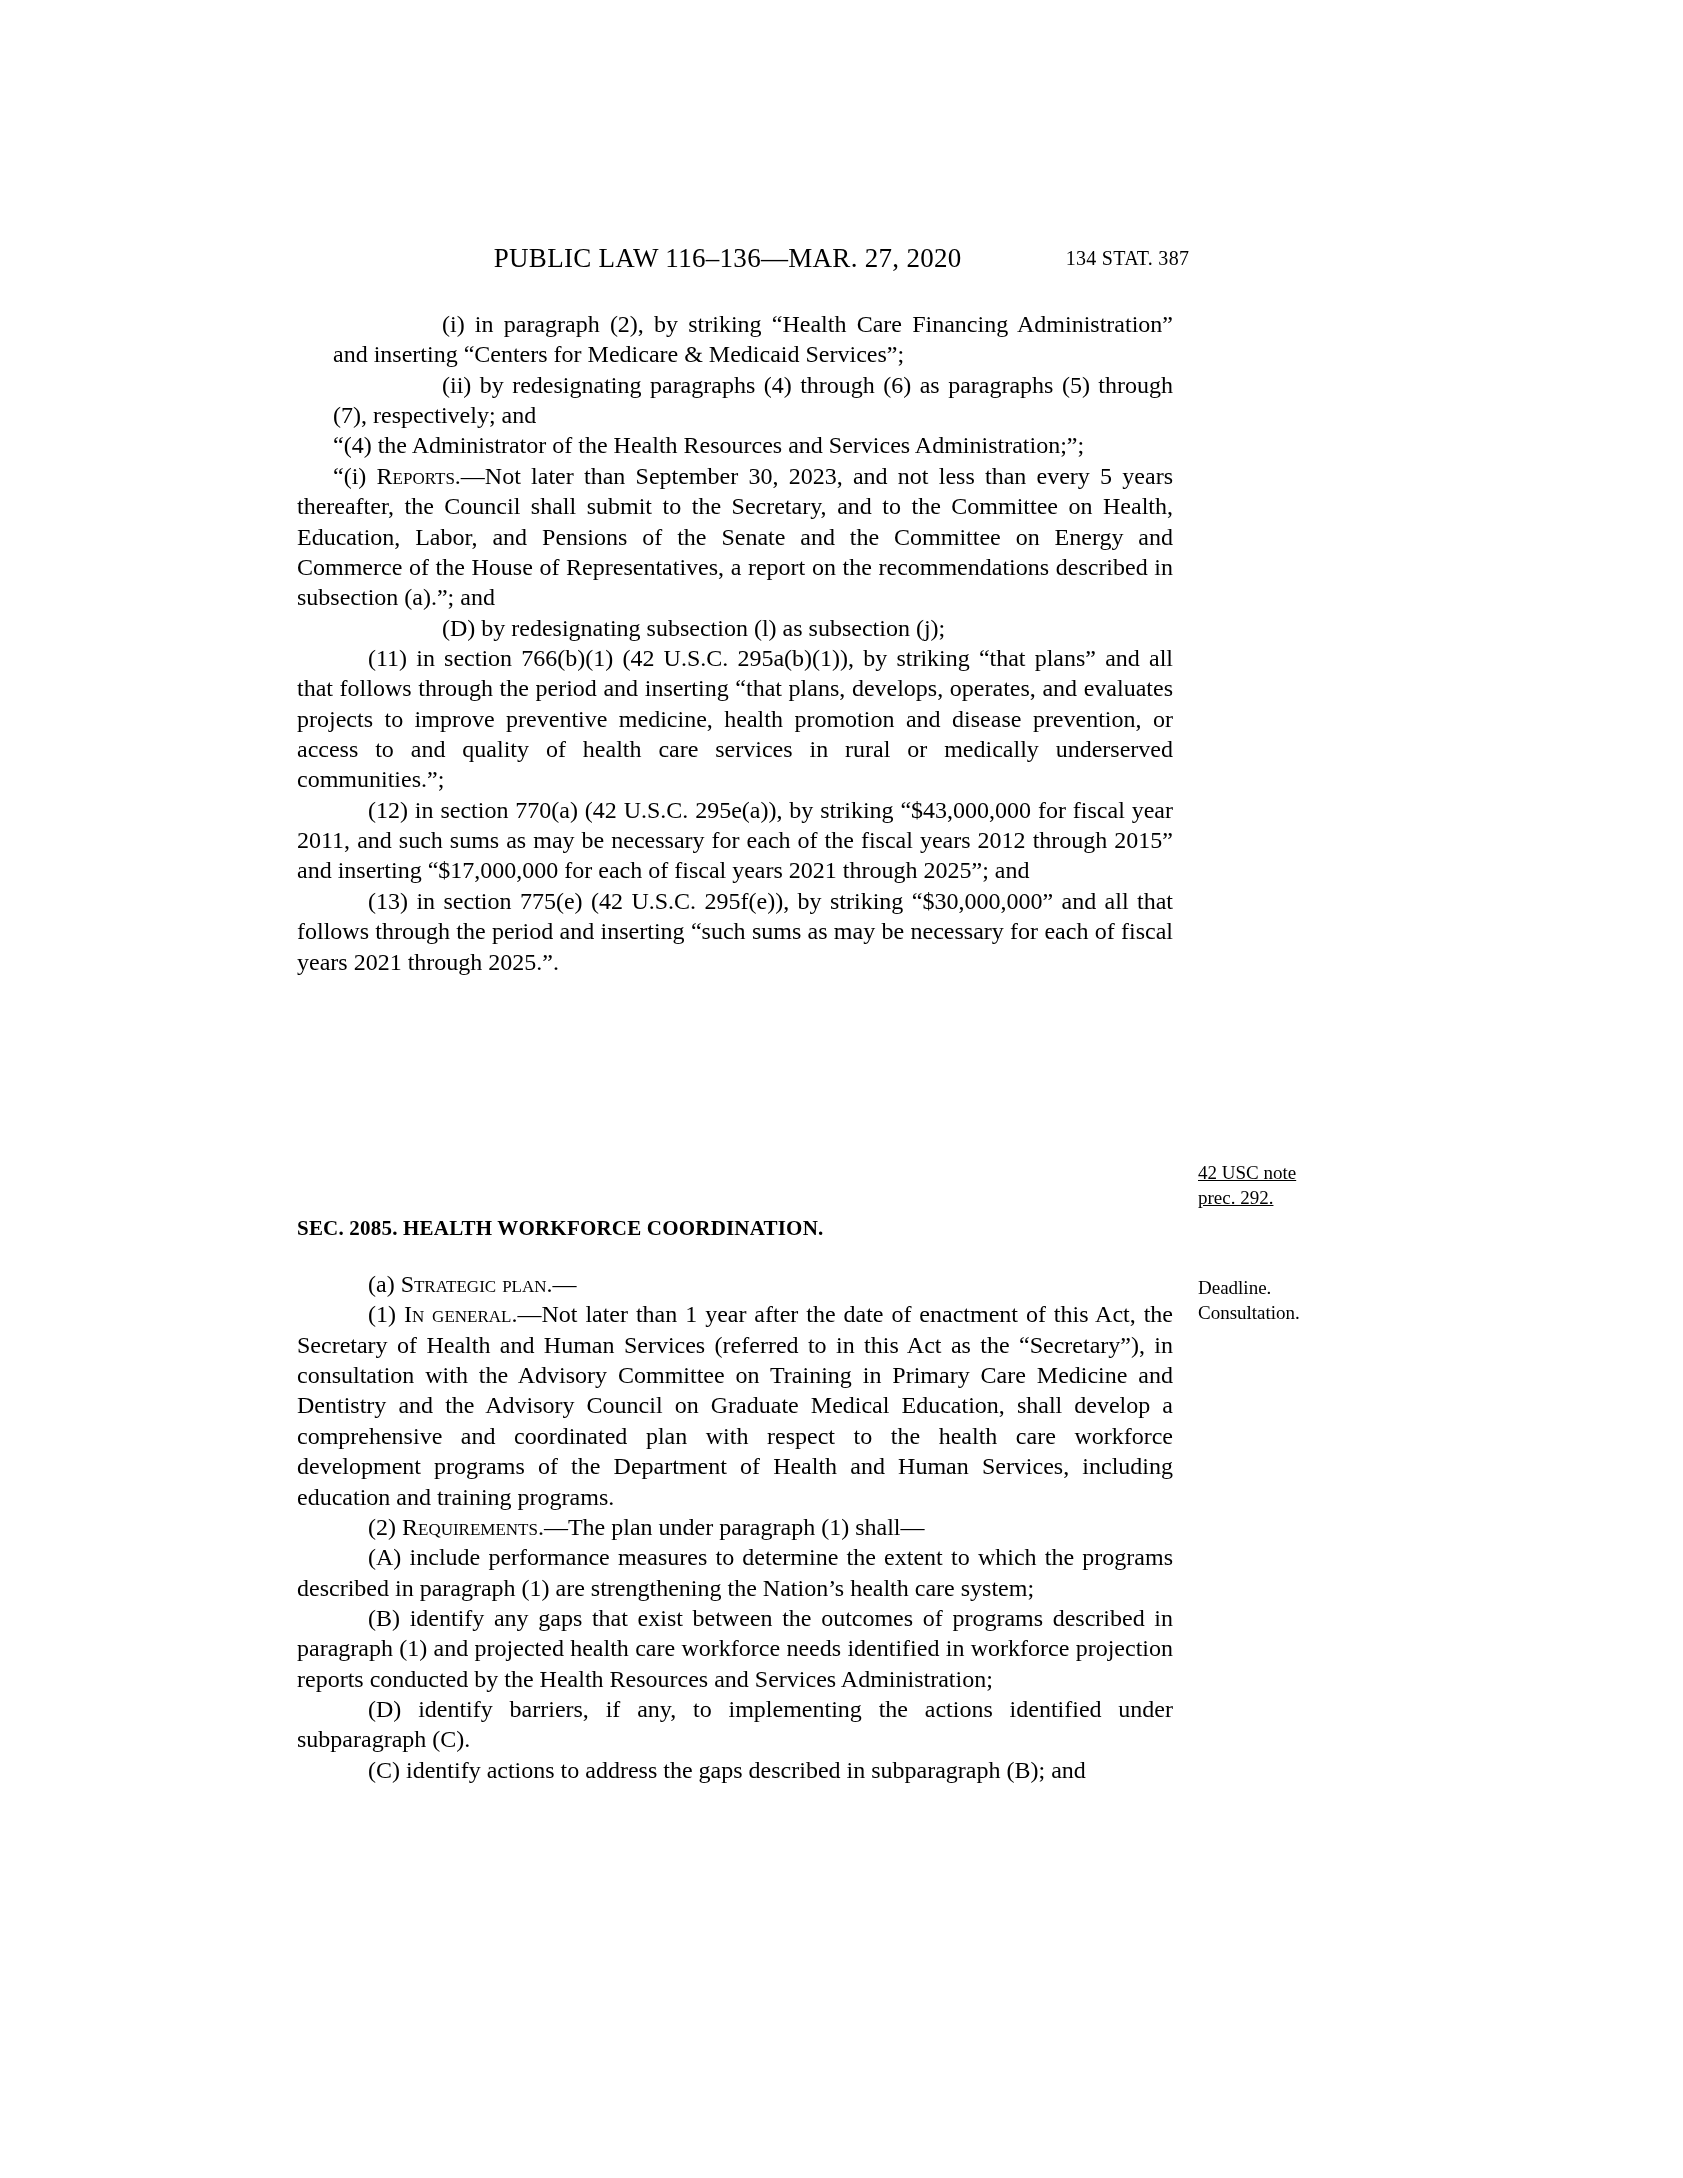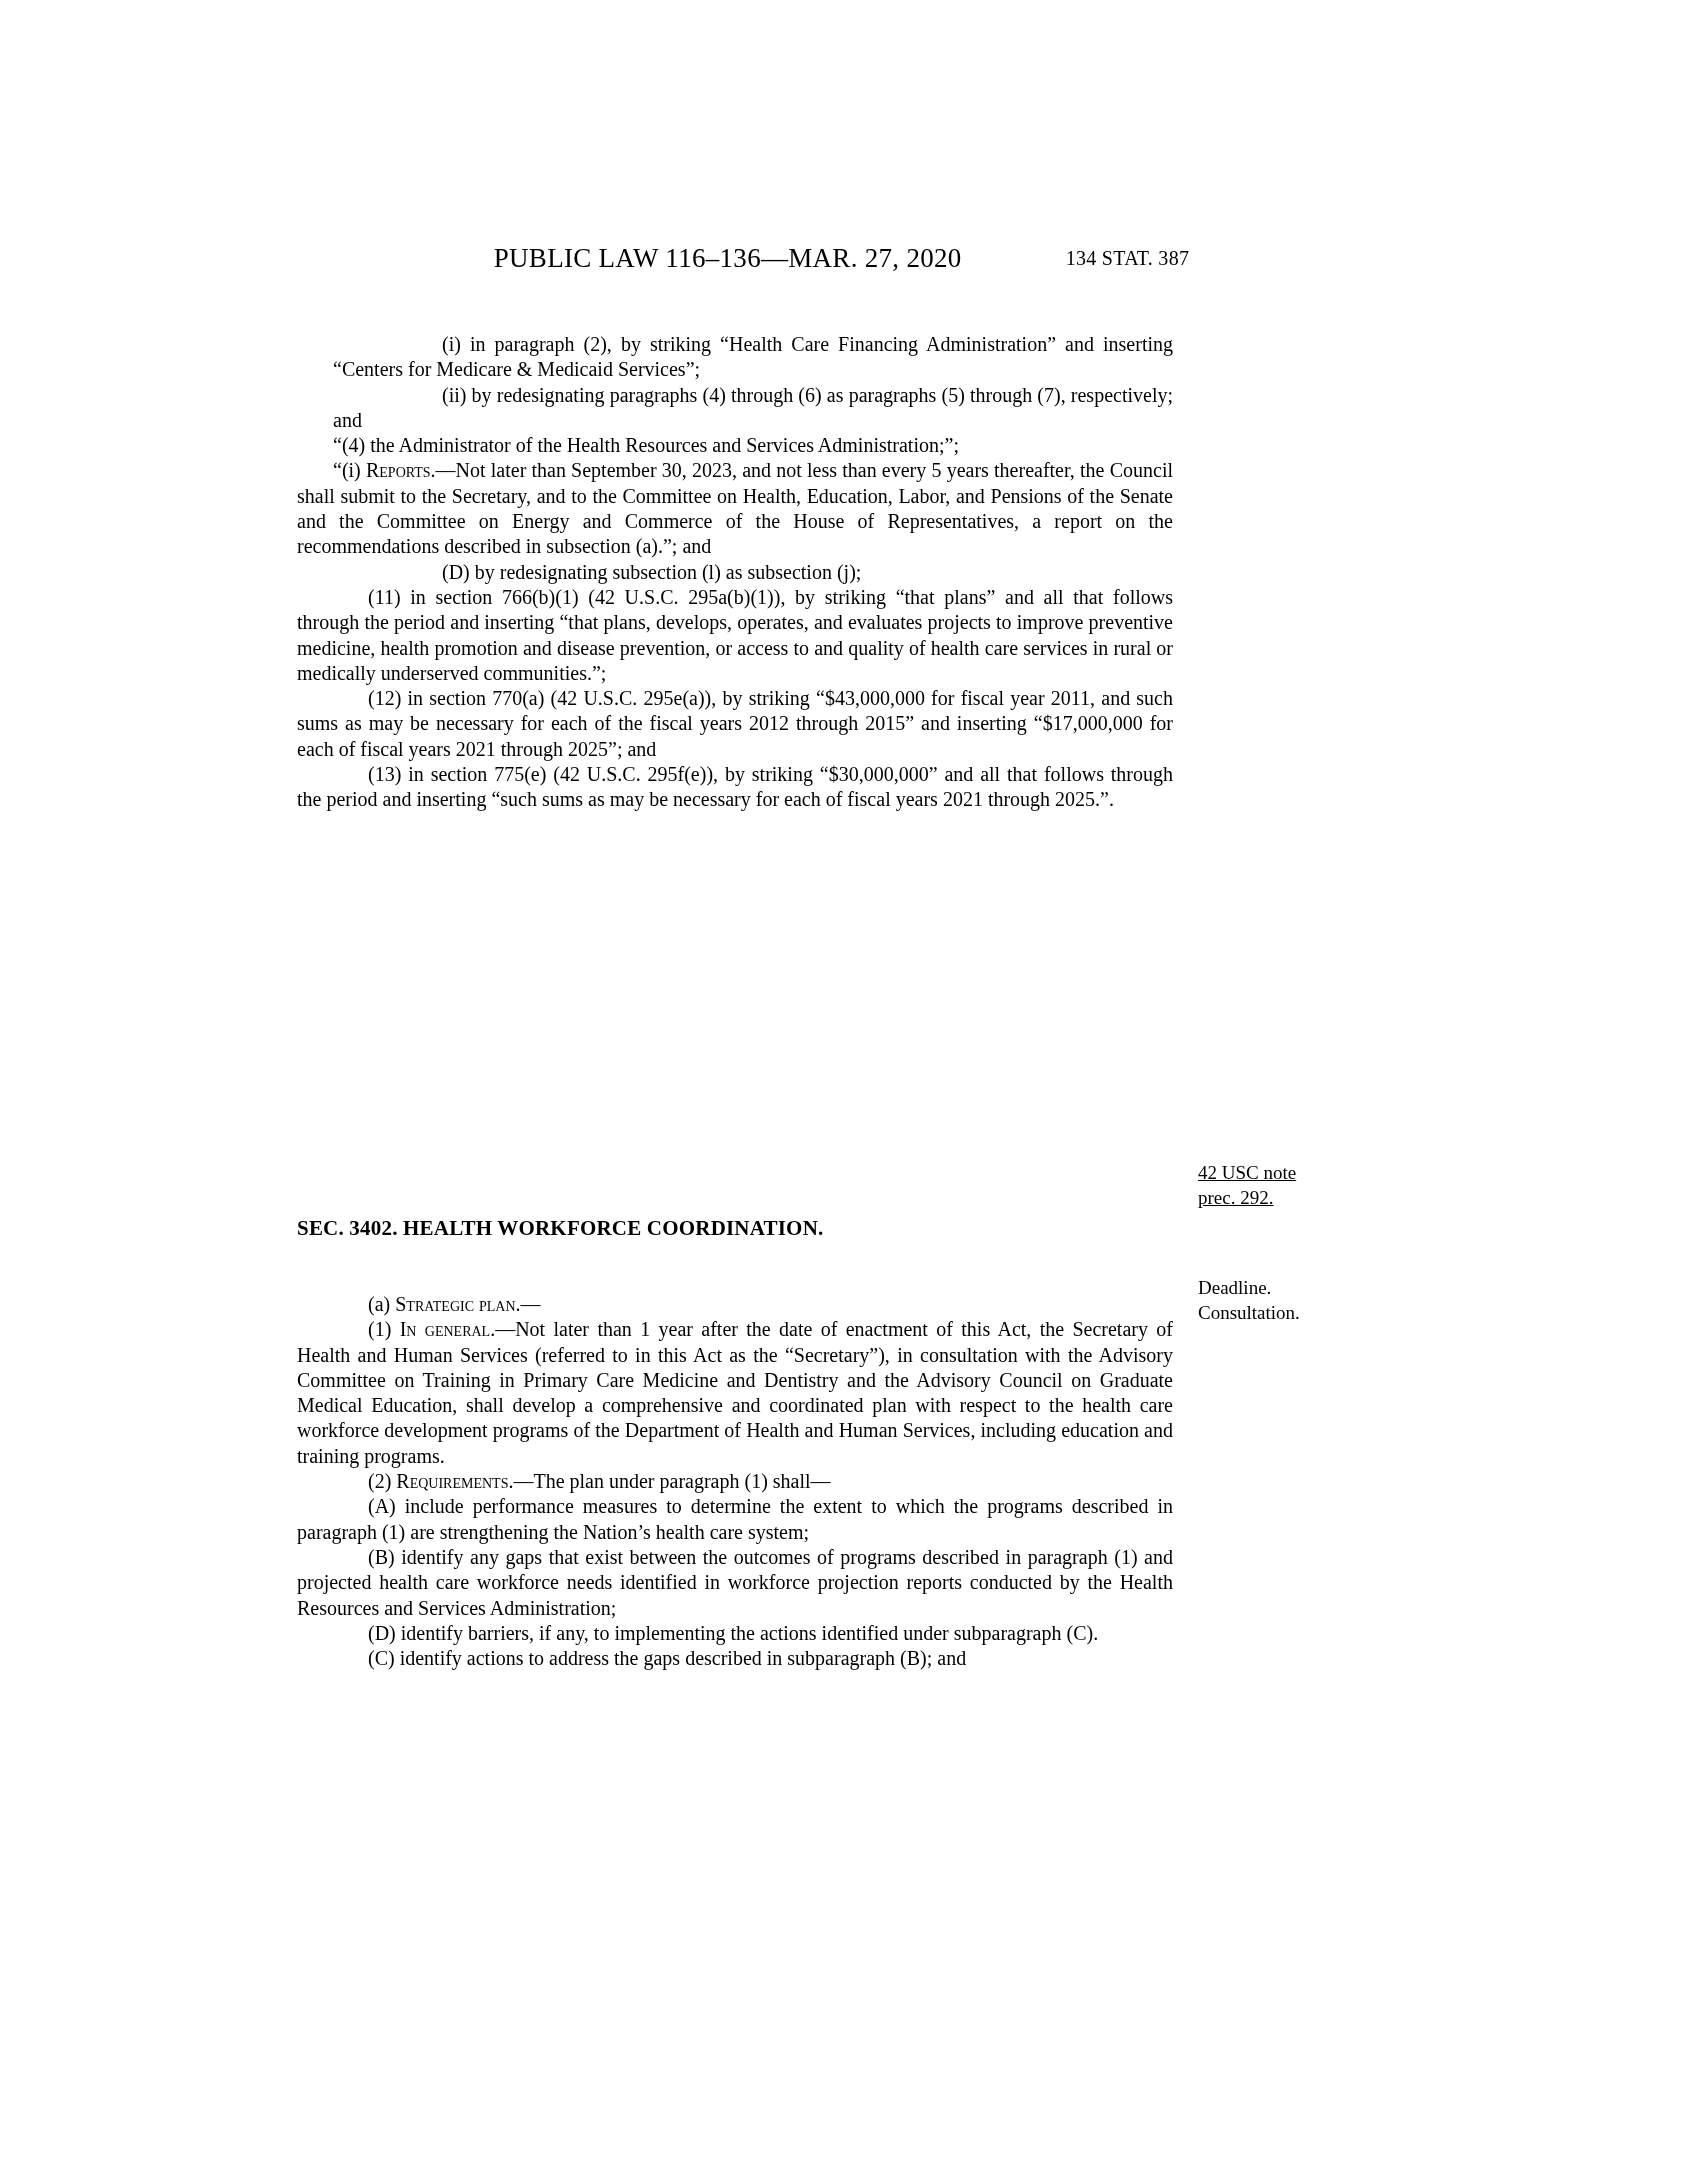--- a/index.html
+++ b/index.html
@@ -38,25 +38,24 @@
   .header .hdr-right {
     white-space: nowrap;
     margin-left: 104px;
     font-size: 20px;
   }
   .body-col {
     position: absolute;
     top: 309px;
     left: 297px;
     width: 876px;
-    font-size: 20px;
+    font-size: 24px;
     line-height: 1.265;
     text-align: justify;
     text-justify: inter-word;
-    margin-top: 23px;
   }
   p {
     margin: 0;
   }
   .ind-1 { text-indent: 36px; }
   .ind-2 { text-indent: 71px; }
   .ind-3 { text-indent: 109px; }
   .block-ind-1 { margin-left: 36px; }
   .sc {
     font-variant: small-caps;
@@ -98,21 +97,21 @@
     <p class="ind-3 block-ind-1">(ii) by redesignating paragraphs (4) through (6) as paragraphs (5) through (7), respectively; and</p>
     <p class="ind-1">“(4) the Administrator of the Health Resources and Services Administration;”;</p>
     <p class="ind-1">“(i) <span class="sc" style="font-variant: small-caps;">Reports</span>.—Not later than September 30, 2023, and not less than every 5 years thereafter, the Council shall submit to the Secretary, and to the Committee on Health, Education, Labor, and Pensions of the Senate and the Committee on Energy and Commerce of the House of Representatives, a report on the recommendations described in subsection (a).”; and</p>
     <p class="ind-3 block-ind-1">(D) by redesignating subsection (l) as subsection (j);</p>
     <p class="ind-2">(11) in section 766(b)(1) (42 U.S.C. 295a(b)(1)), by striking “that plans” and all that follows through the period and inserting “that plans, develops, operates, and evaluates projects to improve preventive medicine, health promotion and disease prevention, or access to and quality of health care services in rural or medically underserved communities.”;</p>
     <p class="ind-2">(12) in section 770(a) (42 U.S.C. 295e(a)), by striking “$43,000,000 for fiscal year 2011, and such sums as may be necessary for each of the fiscal years 2012 through 2015” and inserting “$17,000,000 for each of fiscal years 2021 through 2025”; and</p>
     <p class="ind-2">(13) in section 775(e) (42 U.S.C. 295f(e)), by striking “$30,000,000” and all that follows through the period and inserting “such sums as may be necessary for each of fiscal years 2021 through 2025.”.</p>
 
   </div>
 
-  <div class="sec-head" style="top: 1216px;">SEC. 3402. HEALTH WORKFORCE COORDINATION.</div>
+  <div class="sec-head" style="top: 1216px;">SEC. 2085. HEALTH WORKFORCE COORDINATION.</div>
 
   <div class="body-col" style="top: 1269px;">
     <p class="ind-2">(a) <span class="sc" style="font-variant: small-caps;">Strategic plan</span>.—</p>
     <p class="ind-2">(1) <span class="sc" style="font-variant: small-caps;">In general</span>.—Not later than 1 year after the date of enactment of this Act, the Secretary of Health and Human Services (referred to in this Act as the “Secretary”), in consultation with the Advisory Committee on Training in Primary Care Medicine and Dentistry and the Advisory Council on Graduate Medical Education, shall develop a comprehensive and coordinated plan with respect to the health care workforce development programs of the Department of Health and Human Services, including education and training programs.</p>
     <p class="ind-2">(2) <span class="sc" style="font-variant: small-caps;">Requirements</span>.—The plan under paragraph (1) shall—</p>
     <p class="ind-2">(A) include performance measures to determine the extent to which the programs described in paragraph (1) are strengthening the Nation’s health care system;</p>
     <p class="ind-2">(B) identify any gaps that exist between the outcomes of programs described in paragraph (1) and projected health care workforce needs identified in workforce projection reports conducted by the Health Resources and Services Administration;</p>
     <p class="ind-2">(D) identify barriers, if any, to implementing the actions identified under subparagraph (C).</p>
     <p class="ind-2">(C) identify actions to address the gaps described in subparagraph (B); and</p>
   </div>

